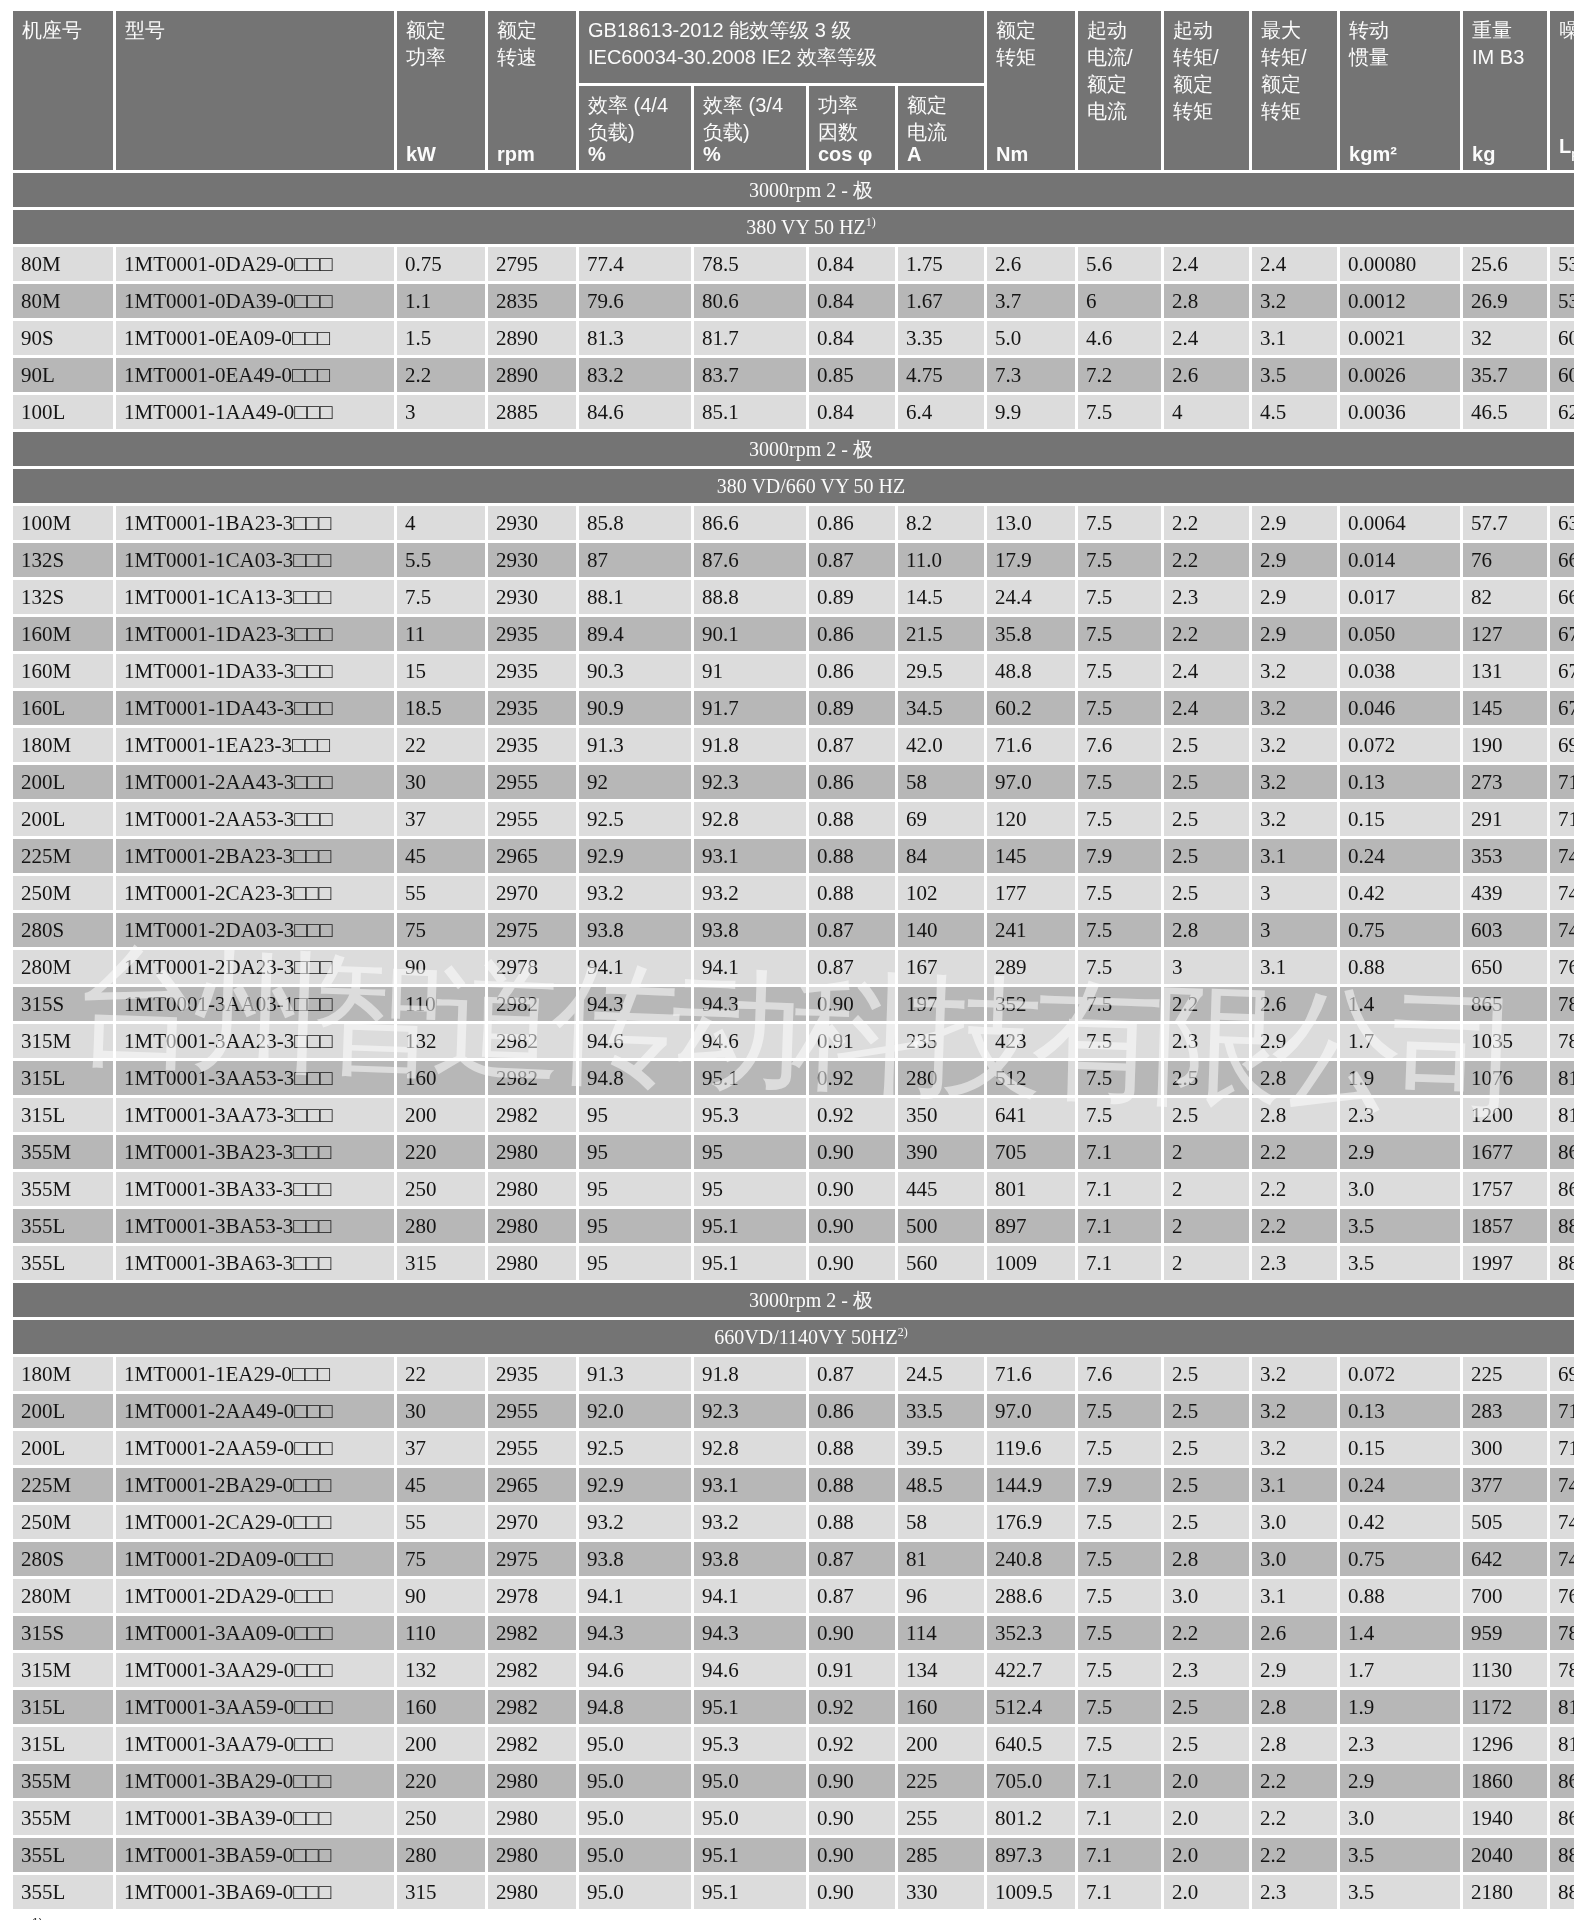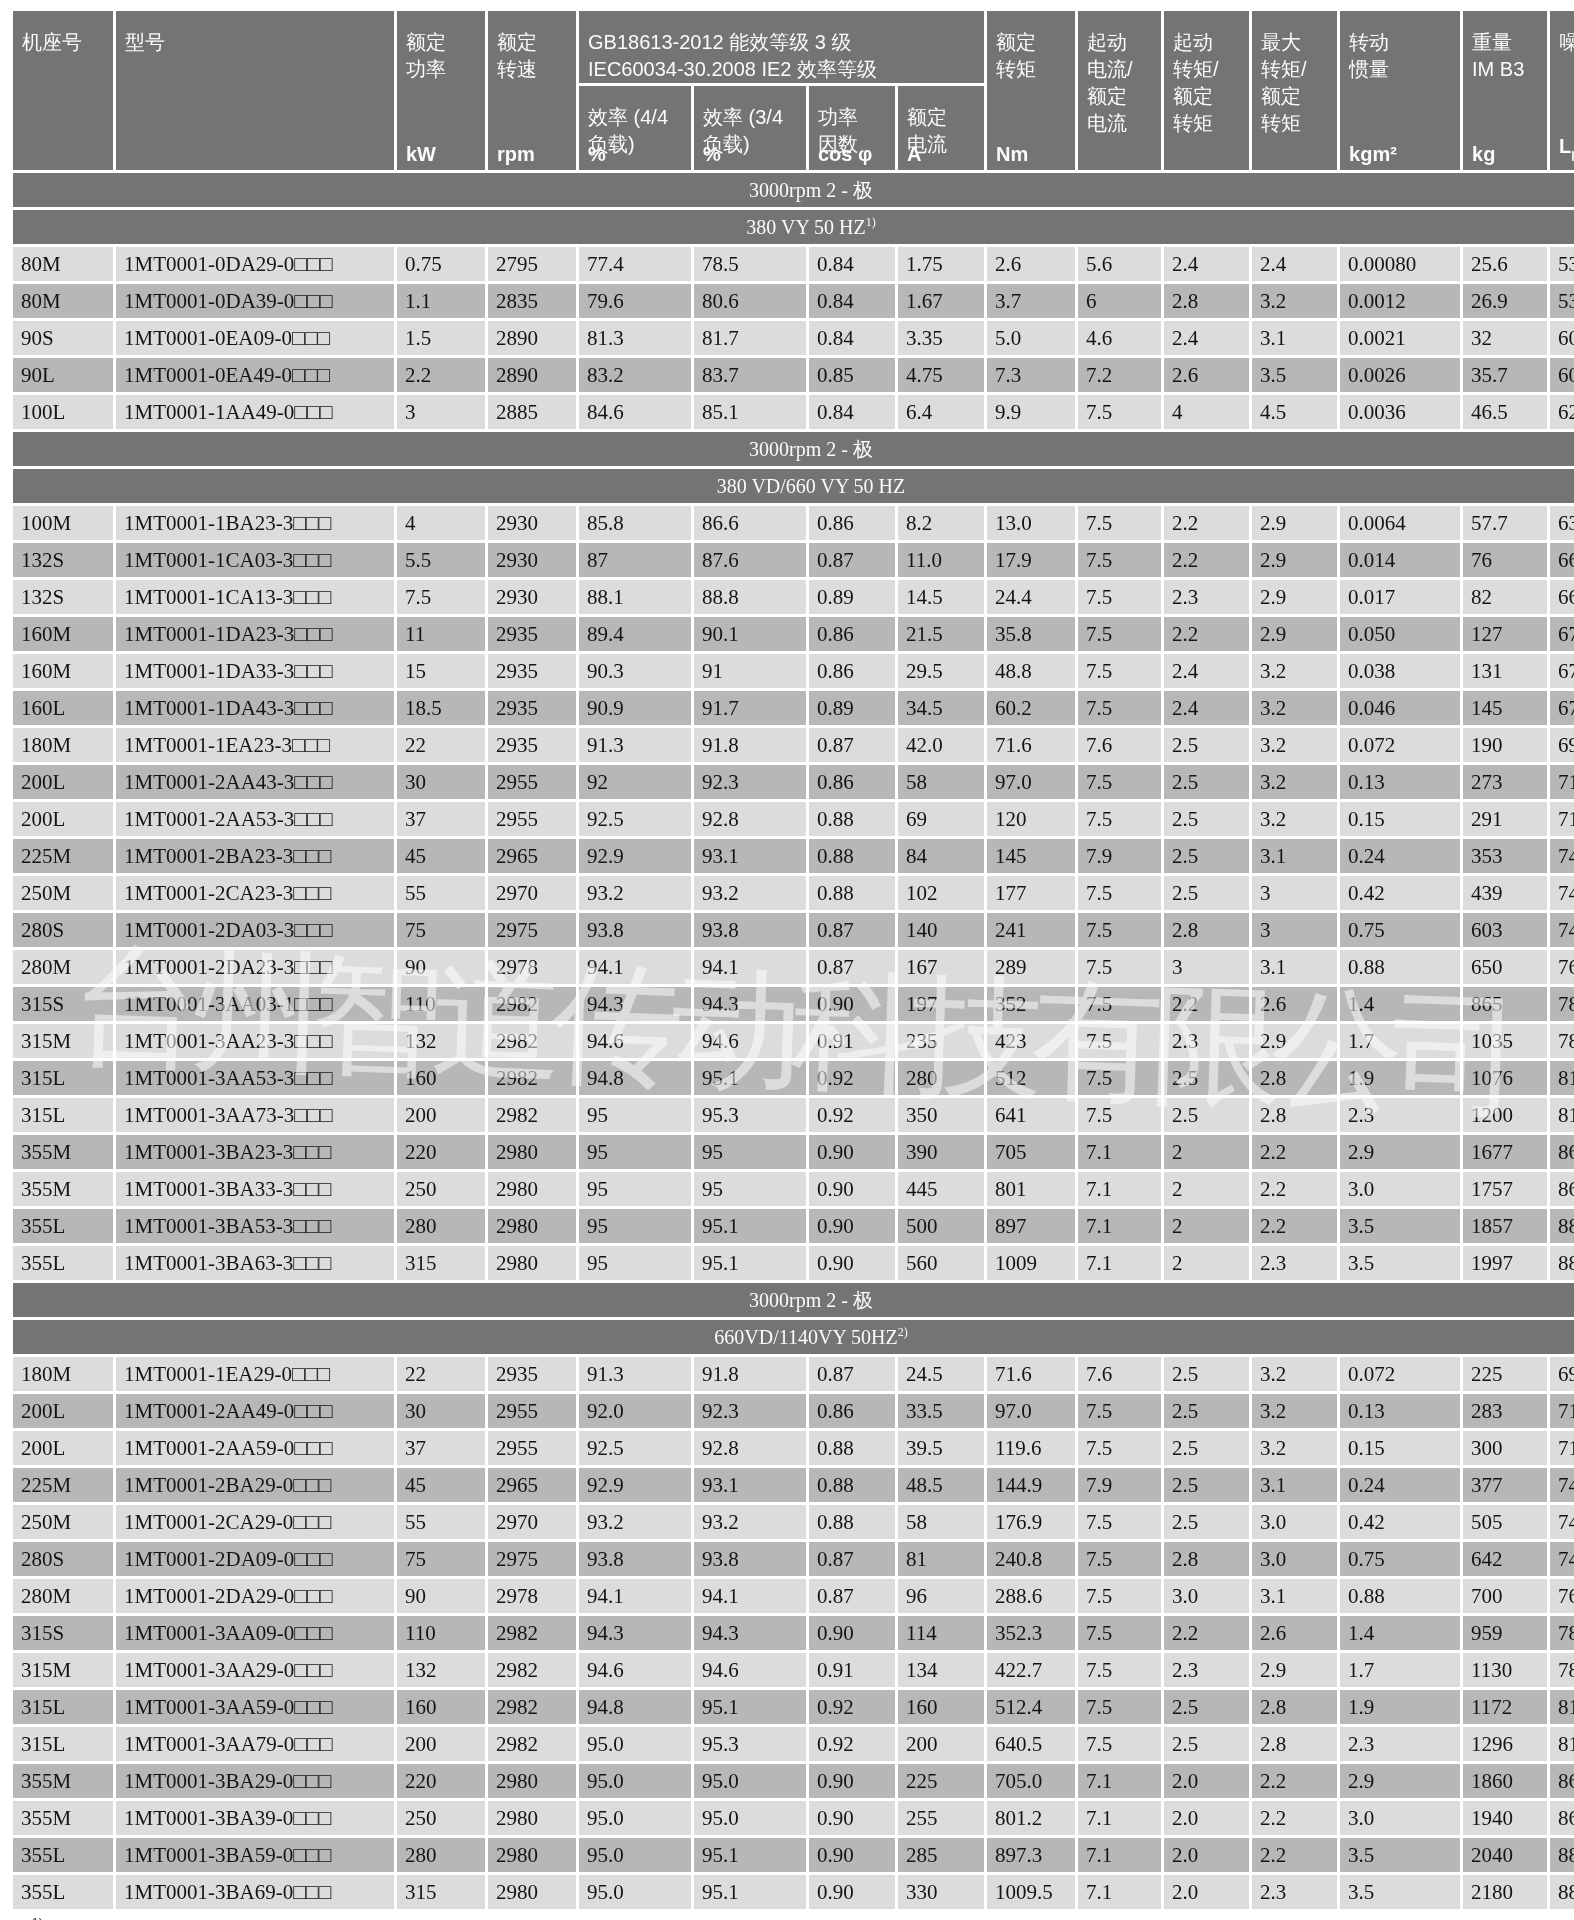--- a/index.html
+++ b/index.html
@@ -14,21 +14,21 @@
     border-collapse: separate; border-spacing: 3px;
     width: 1554px; table-layout: fixed;
   }
   th {
     background: #747474; color: #fbfbfb; font-weight: normal;
     font-size: 20px; line-height: 27px; text-align: left;
     vertical-align: top; padding: 6px 4px 0 9px; position: relative;
   }
   .hr1 th { height: 72px; }
   .hr2 th { height: 84px; }
-  .pre { white-space: pre-line; margin-top: 12px; }
+  .pre { white-space: pre-line; }
   .unit { position: absolute; left: 9px; bottom: 5px; line-height: 22px; font-weight: bold; }
   .unit sub { font-size: 12px; }
   tr.band td {
     background: #747474; color: #fbfbfb; text-align: center;
     font-size: 20px; height: 34px; padding: 0;
   }
   tr.band td sup { font-size: 12px; }
   tbody td {
     font-family: "Liberation Serif", serif; font-size: 21px; color: #141414;
     height: 34px; padding: 0 2px 0 8px; vertical-align: middle;

